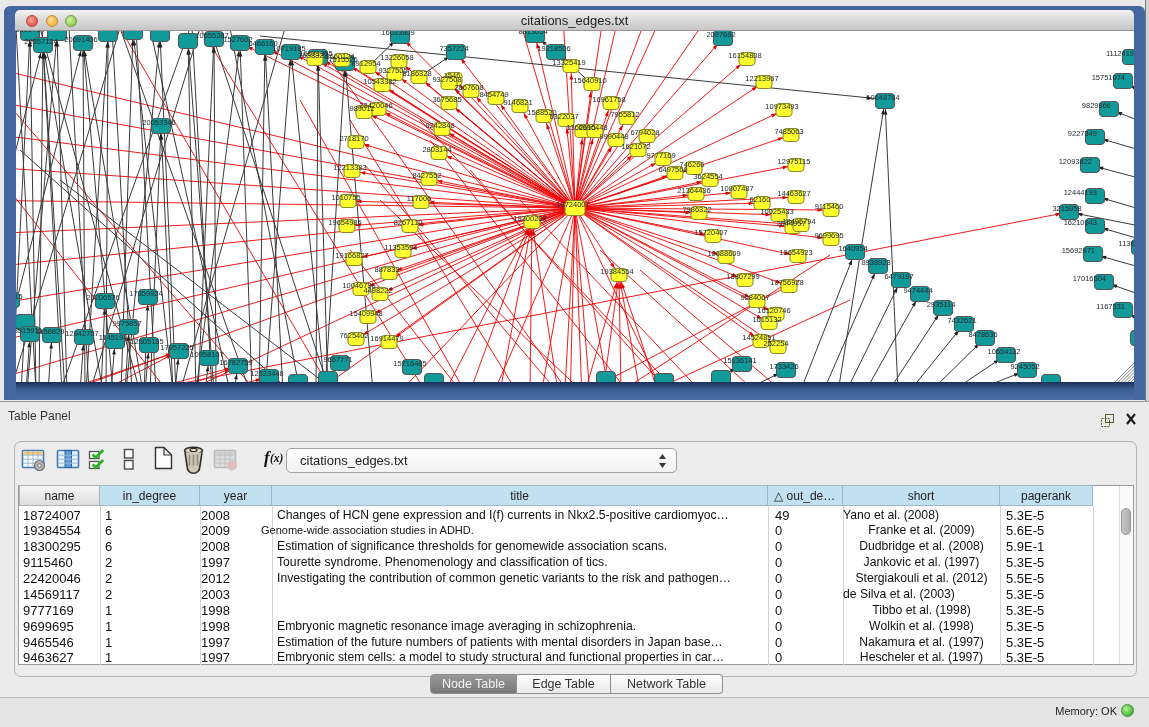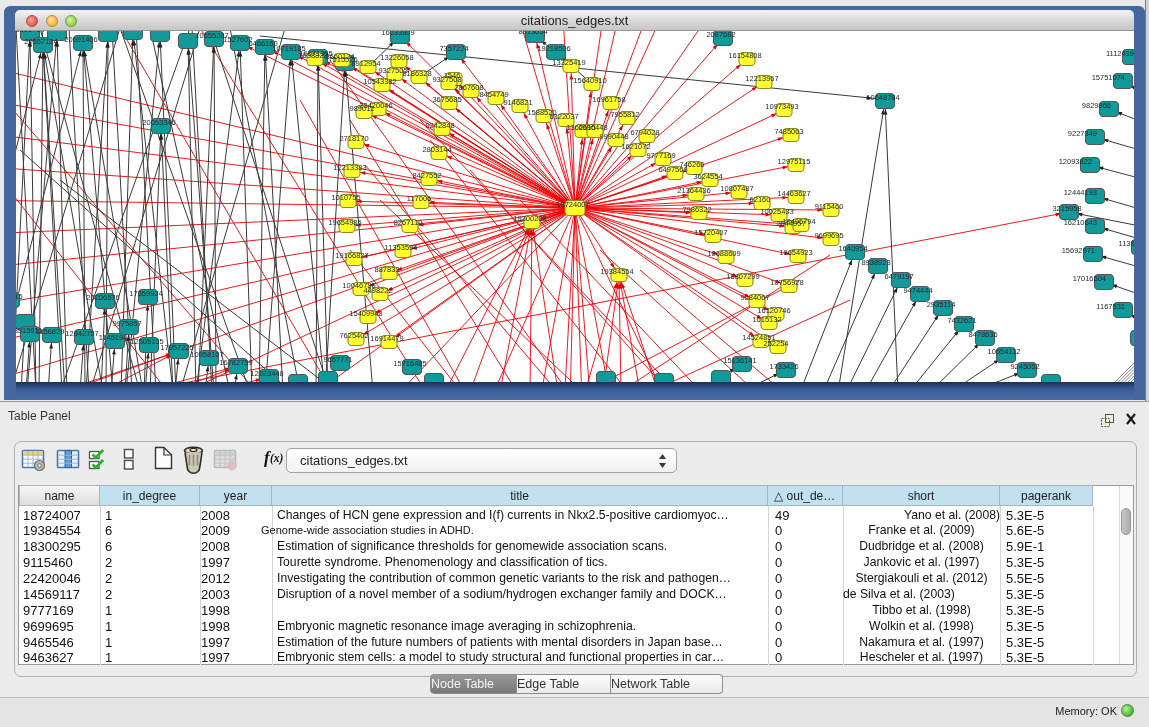--- a/index.html
+++ b/index.html
@@ -13,21 +13,21 @@
 
 #tpanel{left:0;top:401px;width:1149px;height:326px;background:#ebebeb;border-top:1px solid #9b9b9b}
 #tptitle{left:8px;top:409px;font-size:12px;color:#333}
 #cpanel{left:14px;top:441px;width:1123px;height:236px;background:#ececec;border:1px solid #b2b2b2;border-radius:7px}
 #combo{left:286px;top:448px;width:391px;height:25px;background:linear-gradient(#ffffff,#f2f2f2);border:1px solid #a3a3a3;border-radius:5px;font-size:13px;color:#222;line-height:23px;padding-left:13px}
 #table{left:18px;top:485px;width:1116px;height:180px;background:#fff;border:1px solid #9a9a9a}
 .th{position:absolute;top:485px;height:21px;background:#c2e1f0;border:1px solid #9fb8c4;border-left:none;font-size:12px;color:#222;text-align:center;line-height:20px}
 .trow{position:absolute;left:0;top:0;width:1093px;height:16px;font-size:13px;color:#111}
 .trow span{position:absolute;white-space:nowrap;line-height:15px}
 .cline{position:absolute;top:506px;height:159px;width:1px;background:#d4d4d4}
-.tab{position:absolute;top:674px;height:20px;font-size:12.5px;text-align:left;line-height:19px;border:1px solid #8e8e8e;color:#333;background:linear-gradient(#fdfdfd,#e9e9e9)}
+.tab{position:absolute;top:674px;height:20px;font-size:12.5px;text-align:center;line-height:19px;border:1px solid #8e8e8e;color:#333;background:linear-gradient(#fdfdfd,#e9e9e9)}
 #membar{left:0;top:697px;width:1149px;height:30px;background:#e4e4e4;border-top:1px solid #bdbdbd}
 #memtext{right:32px;top:705px;font-size:11px;color:#222}
 </style></head><body>
 <div class="abs" id="winblue"></div>
 <svg width="1118" height="351" viewBox="0 0 1118 351" style="position:absolute;left:16px;top:31px;background:#fff">
 <path d="M559.0 177.0 L299.0 28.0 M559.0 177.0 L326.0 29.0 M559.0 177.0 L352.0 36.0 M559.0 177.0 L383.0 30.0 M559.0 177.0 L379.0 43.0 M559.0 177.0 L403.0 46.0 M559.0 177.0 L366.0 54.0 M559.0 177.0 L438.0 48.0 M559.0 177.0 L433.0 52.0 M559.0 177.0 L455.0 60.0 M559.0 177.0 L433.0 72.0 M559.0 177.0 L480.0 67.0 M559.0 177.0 L362.0 78.0 M559.0 177.0 L348.0 81.0 M559.0 177.0 L504.0 75.0 M559.0 177.0 L528.0 85.0 M559.0 177.0 L426.0 98.0 M559.0 177.0 L340.0 111.0 M559.0 177.0 L423.0 122.0 M559.0 177.0 L336.0 140.0 M559.0 177.0 L413.0 148.0 M559.0 177.0 L332.0 170.0 M559.0 177.0 L405.0 171.0 M559.0 177.0 L394.0 195.0 M559.0 177.0 L331.0 195.0 M559.0 177.0 L387.0 220.0 M559.0 177.0 L338.0 228.0 M559.0 177.0 L373.0 242.0 M559.0 177.0 L345.0 258.0 M559.0 177.0 L364.0 263.0 M559.0 177.0 L352.0 286.0 M559.0 177.0 L340.0 308.0 M559.0 177.0 L373.0 311.0 M559.0 177.0 L555.0 35.0 M559.0 177.0 L576.0 53.0 M559.0 177.0 L595.0 72.0 M559.0 177.0 L611.0 87.0 M559.0 177.0 L550.0 89.0 M559.0 177.0 L567.0 100.0 M559.0 177.0 L579.0 100.0 M559.0 177.0 L600.0 109.0 M559.0 177.0 L631.0 105.0 M559.0 177.0 L622.0 119.0 M559.0 177.0 L647.0 128.0 M559.0 177.0 L678.0 137.0 M559.0 177.0 L659.0 142.0 M559.0 177.0 L694.0 149.0 M559.0 177.0 L680.0 163.0 M559.0 177.0 L723.0 161.0 M559.0 177.0 L746.0 172.0 M559.0 177.0 L683.0 182.0 M559.0 177.0 L763.0 184.0 M559.0 177.0 L777.0 196.0 M559.0 177.0 L697.0 205.0 M559.0 177.0 L710.0 226.0 M559.0 177.0 L731.0 28.0 M559.0 177.0 L748.0 51.0 M559.0 177.0 L768.0 79.0 M559.0 177.0 L775.0 104.0 M559.0 177.0 L780.0 134.0 M559.0 177.0 L780.0 166.0 M559.0 177.0 L785.0 194.0 M559.0 177.0 L815.0 179.0 M559.0 177.0 L815.0 208.0 M559.0 177.0 L782.0 225.0 M559.0 177.0 L773.0 255.0 M559.0 177.0 L729.0 249.0 M559.0 177.0 L741.0 270.0 M559.0 177.0 L760.0 283.0 M559.0 177.0 L753.0 292.0 M559.0 177.0 L745.0 310.0 M559.0 177.0 L762.0 316.0 M559.0 177.0 L516.0 191.0 M559.0 177.0 L603.0 244.0 M559.0 177.0 L707.0 7.0 M559.0 177.0 L519.0 4.0 M559.0 177.0 L440.0 21.0 M559.0 177.0 L384.0 5.0 M559.0 177.0 L-56.0 29.0 M559.0 177.0 L-56.0 64.0 M559.0 177.0 L-56.0 99.0 M559.0 177.0 L-56.0 134.0 M559.0 177.0 L-56.0 169.0 M559.0 177.0 L-56.0 204.0 M559.0 177.0 L-56.0 239.0 M559.0 177.0 L-56.0 279.0 M559.0 177.0 L-56.0 319.0 M559.0 177.0 L-56.0 359.0 M559.0 177.0 L-56.0 399.0 M559.0 177.0 L64.0 529.0 M559.0 177.0 L224.0 529.0 M559.0 177.0 L404.0 529.0 M559.0 177.0 L484.0 589.0 M559.0 177.0 L544.0 449.0 M559.0 177.0 L624.0 529.0 M559.0 177.0 L684.0 439.0 M559.0 177.0 L4.0 439.0 M559.0 177.0 L549.0 569.0 M559.0 177.0 L574.0 589.0 M559.0 177.0 L584.0 489.0 M559.0 177.0 L544.0 -61.0 M559.0 177.0 L594.0 -61.0 M559.0 177.0 L644.0 -51.0 M559.0 177.0 L489.0 -61.0 M559.0 177.0 L614.0 -66.0 M559.0 177.0 L664.0 -56.0 M559.0 177.0 L714.0 -46.0 M-76.0 399.0 L1053.0 181.0 M334.0 89.0 L604.0 529.0 M349.0 134.0 L684.0 529.0 M364.0 169.0 L744.0 529.0 M334.0 219.0 L624.0 589.0 M404.0 89.0 L744.0 449.0 M284.0 69.0 L544.0 529.0 M314.0 29.0 L644.0 489.0 M-46.0 109.0 L284.0 529.0 M104.0 -3.0 L414.0 529.0 M184.0 -3.0 L514.0 529.0 M-46.0 29.0 L334.0 469.0 M414.0 109.0 L744.0 529.0 M454.0 139.0 L804.0 529.0 M504.0 169.0 L844.0 529.0 M584.0 219.0 L924.0 529.0 M624.0 239.0 L964.0 529.0 M604.0 361.0 L814.0 224.0 M569.0 361.0 L784.0 249.0 M634.0 361.0 L834.0 269.0 M429.0 361.0 L516.0 191.0 M454.0 361.0 L516.0 191.0 M484.0 361.0 L516.0 191.0 M514.0 361.0 L516.0 191.0 M542.0 361.0 L516.0 191.0 M569.0 361.0 L603.0 244.0 M587.0 361.0 L603.0 244.0 M605.0 361.0 L603.0 244.0 M624.0 361.0 L603.0 244.0 M642.0 361.0 L603.0 244.0 M44.0 361.0 L163.0 320.0 M84.0 361.0 L163.0 320.0 M124.0 361.0 L222.0 335.0 M154.0 361.0 L222.0 335.0 M194.0 361.0 L253.0 346.0 M559.0 177.0 L224.0 12.0 M559.0 177.0 L249.0 16.0 M559.0 177.0 L275.0 21.0 M559.0 177.0 L302.0 26.0 M559.0 177.0 L329.0 32.0" stroke="#f10000" stroke-width="0.9" fill="none"></path>
 <path d="M-4.0 361.0 L14.0 2.0 M20.0 361.0 L14.0 2.0 M23.0 361.0 L27.0 14.0 M49.0 361.0 L27.0 14.0 M-63.0 361.0 L27.0 14.0 M87.0 361.0 L27.0 14.0 M11.0 361.0 L41.0 2.0 M51.0 361.0 L41.0 2.0 M69.0 361.0 L67.0 12.0 M97.0 361.0 L67.0 12.0 M-23.0 361.0 L67.0 12.0 M127.0 361.0 L67.0 12.0 M70.0 361.0 L92.0 3.0 M90.0 361.0 L92.0 3.0 M105.0 361.0 L117.0 1.0 M157.0 361.0 L117.0 1.0 M110.0 361.0 L144.0 3.0 M160.0 361.0 L144.0 3.0 M180.0 361.0 L172.0 10.0 M198.0 361.0 L172.0 10.0 M182.0 361.0 L198.0 8.0 M200.0 361.0 L198.0 8.0 M180.0 361.0 L224.0 12.0 M236.0 361.0 L224.0 12.0 M243.0 361.0 L249.0 16.0 M267.0 361.0 L249.0 16.0 M249.0 361.0 L275.0 21.0 M309.0 361.0 L275.0 21.0 M300.0 361.0 L302.0 26.0 M312.0 361.0 L302.0 26.0 M309.0 361.0 L329.0 32.0 M357.0 361.0 L329.0 32.0 M134.0 361.0 L145.0 95.0 M157.0 361.0 L145.0 95.0 M555.0 35.0 L519.0 4.0 M576.0 53.0 L540.0 21.0 M352.0 36.0 L384.0 5.0 M403.0 46.0 L440.0 21.0 M822.0 361.0 L869.0 70.0 M882.0 361.0 L869.0 70.0 M784.0 361.0 L839.0 221.0 M807.0 361.0 L862.0 235.0 M830.0 361.0 L885.0 249.0 M849.0 361.0 L904.0 263.0 M872.0 361.0 L927.0 277.0 M893.0 361.0 L948.0 293.0 M914.0 361.0 L969.0 307.0 M935.0 361.0 L990.0 324.0 M956.0 361.0 L1011.0 339.0 M980.0 361.0 L1035.0 351.0 M681.0 361.0 L726.0 333.0 M725.0 361.0 L770.0 339.0 M1134.0 66.0 L1107.0 50.0 M1134.0 94.0 L1093.0 78.0 M1134.0 122.0 L1079.0 106.0 M1134.0 150.0 L1074.0 134.0 M1134.0 181.0 L1079.0 165.0 M1134.0 197.0 L1053.0 181.0 M1134.0 211.0 L1079.0 195.0 M1134.0 239.0 L1077.0 223.0 M1134.0 267.0 L1088.0 251.0 M1134.0 295.0 L1107.0 279.0 M1134.0 323.0 L1124.0 307.0 M1134.0 232.0 L1125.0 216.0 M-10.0 361.0 L-6.0 269.0 M5.0 361.0 L9.0 291.0 M10.0 361.0 L14.0 303.0 M32.0 361.0 L36.0 304.0 M64.0 361.0 L68.0 306.0 M85.0 361.0 L89.0 270.0 M95.0 361.0 L99.0 310.0 M109.0 361.0 L113.0 296.0 M128.0 361.0 L132.0 266.0 M129.0 361.0 L133.0 314.0 M159.0 361.0 L163.0 320.0 M189.0 361.0 L193.0 327.0 M218.0 361.0 L222.0 335.0 M249.0 361.0 L253.0 346.0 M278.0 361.0 L282.0 351.0 M244.0 5.0 L864.0 68.0 M20.0 361.0 L0.0 -3.0 M46.0 361.0 L26.0 -3.0 M73.0 361.0 L53.0 -3.0 M116.0 361.0 L96.0 -3.0 M140.0 361.0 L120.0 -3.0 M196.0 361.0 L176.0 -3.0 M-6.0 361.0 L104.0 -3.0 M124.0 361.0 L24.0 -3.0 M74.0 361.0 L184.0 -3.0 M214.0 361.0 L134.0 -3.0 M284.0 361.0 L214.0 -3.0 M164.0 361.0 L269.0 -3.0 M44.0 149.0 L344.0 379.0 M4.0 119.0 L284.0 369.0 M234.0 361.0 L104.0 -3.0 M44.0 361.0 L174.0 -3.0 M314.0 361.0 L194.0 -3.0" stroke="#3a3a3a" stroke-width="1" fill="none"></path>
 <path d="M305.9 32.0 L311.7 33.1 L309.8 36.4 Z" fill="#e00000"></path>
 <path d="M332.8 33.3 L338.4 34.6 L336.4 37.8 Z" fill="#e00000"></path>
 <path d="M358.6 40.5 L364.2 42.0 L362.1 45.2 Z" fill="#e00000"></path>
@@ -558,21 +558,21 @@
 <div class="cline" style="left:768px"></div>
 <div class="cline" style="left:843px"></div>
 <div class="cline" style="left:1000px"></div>
 <div class="cline" style="left:1093px"></div>
 <div class="trow" style="top:507.5px">
 <span style="left:23px">18724007</span>
 <span style="left:105px">1</span>
 <span style="left:201px">2008</span>
 <span style="left:277px;font-size:12.2px">Changes of HCN gene expression and I(f) currents in Nkx2.5-positive cardiomyoc…</span>
 <span style="left:775px">49</span>
-<span style="left:843px;width:157px;text-align:right;font-size:12.2px">Yano et al. (2008)</span>
+<span style="left:843px;width:157px;text-align:left;font-size:12.2px">Yano et al. (2008)</span>
 <span style="left:1006px">5.3E-5</span>
 </div>
 <div class="trow" style="top:523.4px">
 <span style="left:23px">19384554</span>
 <span style="left:105px">6</span>
 <span style="left:201px">2009</span>
 <span style="left:261px;font-size:11px">Genome-wide association studies in ADHD.</span>
 <span style="left:775px">0</span>
 <span style="left:843px;width:157px;text-align:center;font-size:12.2px">Franke et al. (2009)</span>
 <span style="left:1006px">5.6E-5</span>
@@ -601,21 +601,20 @@
 <span style="left:201px">2012</span>
 <span style="left:277px;font-size:12.2px">Investigating the contribution of common genetic variants to the risk and pathogen…</span>
 <span style="left:775px">0</span>
 <span style="left:843px;width:157px;text-align:center;font-size:12.2px">Stergiakouli et al. (2012)</span>
 <span style="left:1006px">5.5E-5</span>
 </div>
 <div class="trow" style="top:586.9px">
 <span style="left:23px">14569117</span>
 <span style="left:105px">2</span>
 <span style="left:201px">2003</span>
-<span style="left:277px;font-size:12.2px">Disruption of a novel member of a sodium/hydrogen exchanger family and DOCK…</span>
 <span style="left:775px">0</span>
 <span style="left:843px;width:157px;font-size:12.2px">de Silva et al. (2003)</span>
 <span style="left:1006px">5.3E-5</span>
 </div>
 <div class="trow" style="top:602.7px">
 <span style="left:23px">9777169</span>
 <span style="left:105px">1</span>
 <span style="left:201px">1998</span>
 <span style="left:775px">0</span>
 <span style="left:843px;width:157px;text-align:center;font-size:12.2px">Tibbo et al. (1998)</span>

